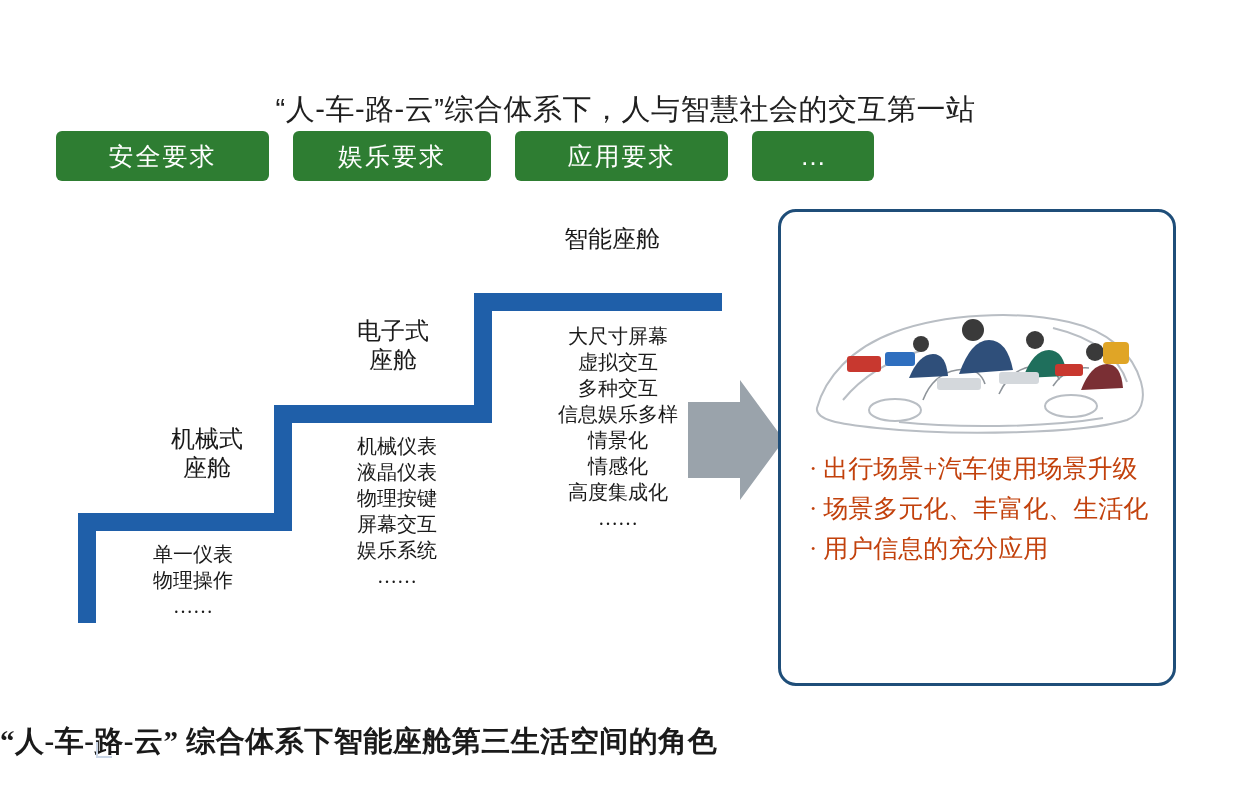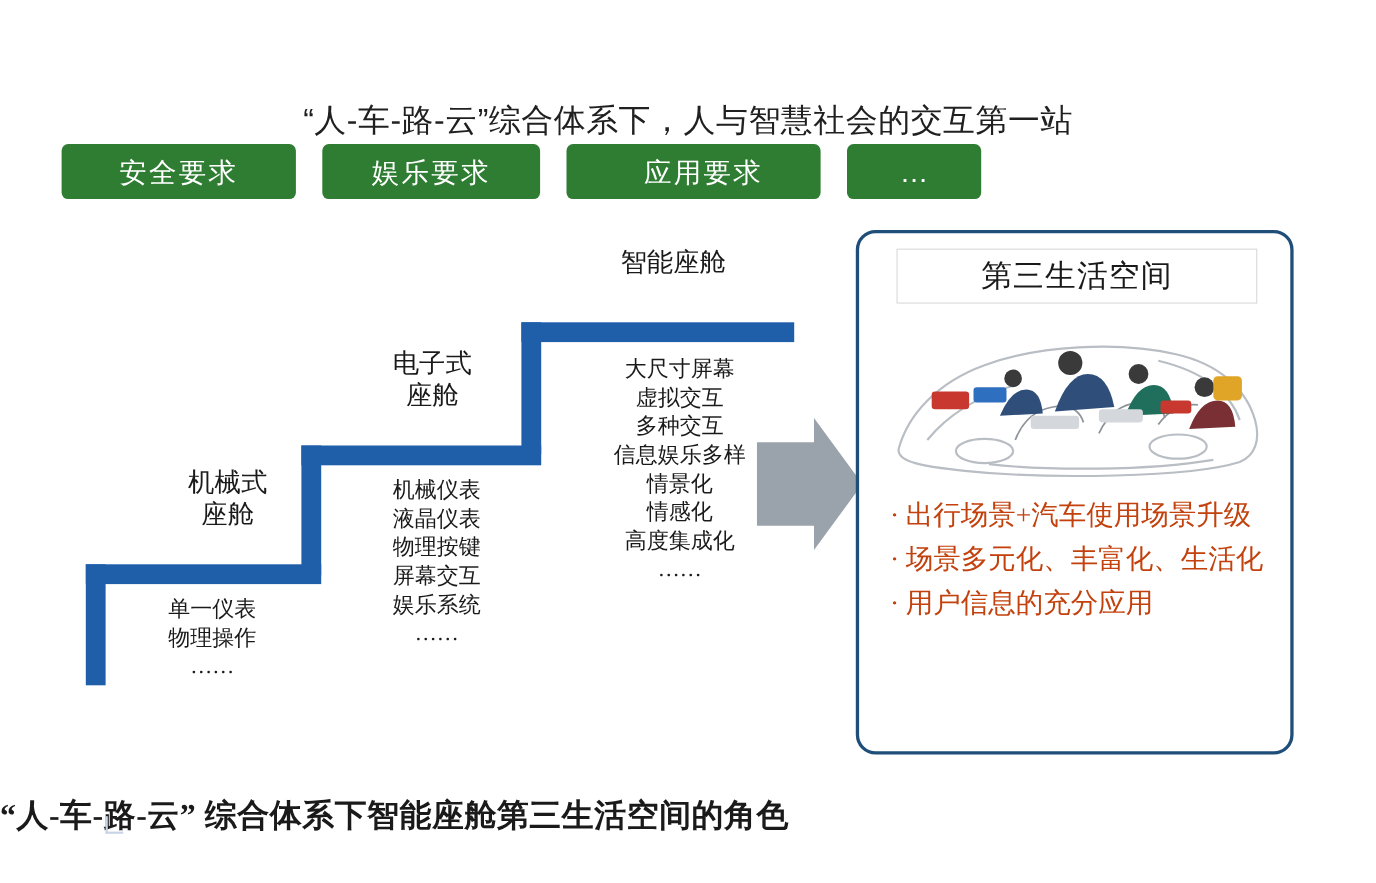--- a/index.html
+++ b/index.html
@@ -52,21 +52,21 @@
     font-size: 25px;
     font-family: "Liberation Sans", sans-serif;
     display: flex;
     align-items: center;
     justify-content: center;
     letter-spacing: 2px;
   }
   .tag.w1 { width: 213px; }
   .tag.w2 { width: 213px; }
   .tag.w3 { width: 198px; }
-  .tag.w4 { width: 213px; padding-left: 18px; }
+  .tag.w4 { width: 213px; }
   .tag.w5 { width: 122px; font-size: 26px; letter-spacing: 0; }
 
   
   .stairs {
     position: absolute;
     left: 78px;
     top: 285px;
     width: 680px;
     height: 420px;
   }
@@ -249,23 +249,20 @@
 ……</div>
   </div>
 
   <div class="arrow">
     <svg width="96" height="120" viewBox="0 0 96 120" xmlns="http://www.w3.org/2000/svg">
       <polygon points="0,22 52,22 52,0 96,60 52,120 52,98 0,98" fill="#9aa3ab"></polygon>
     </svg>
   </div>
 
   <div class="panel">
-    <div class="panel-title-box">
-      <span class="panel-title">第三生活空间</span>
-    </div>
 
     <div class="panel-illustration">
       <svg width="352" height="160" viewBox="0 0 352 160" xmlns="http://www.w3.org/2000/svg">
 
         <g fill="none" stroke="#b9bec4" stroke-width="2">
           <path d="M14,126 C22,96 48,66 92,50 C140,32 214,28 266,40 C306,49 330,72 338,100 C343,118 338,132 324,138 C280,152 150,154 74,146 C36,142 12,138 14,126 Z"></path>
           <path d="M40,118 C58,96 86,78 120,68"></path>
           <path d="M250,46 C292,56 316,76 324,100"></path>
           <path d="M96,140 C150,146 240,146 300,136"></path>
           <ellipse cx="92" cy="128" rx="26" ry="11"></ellipse>

